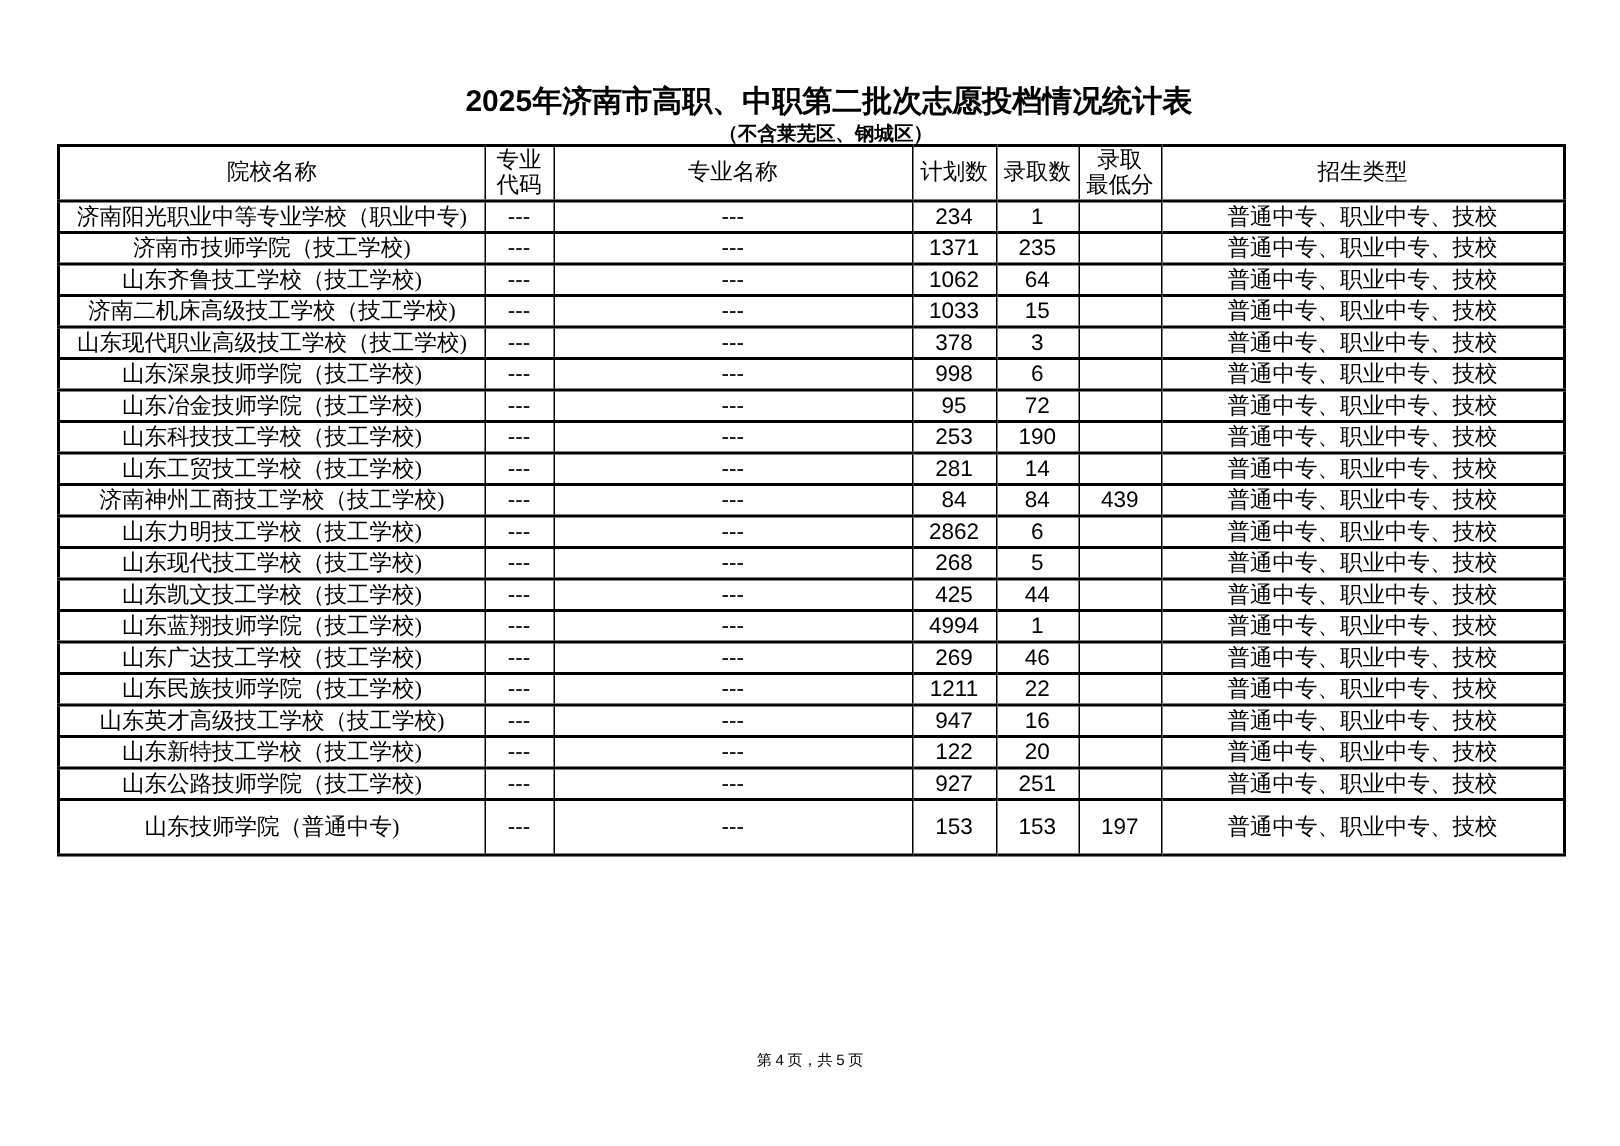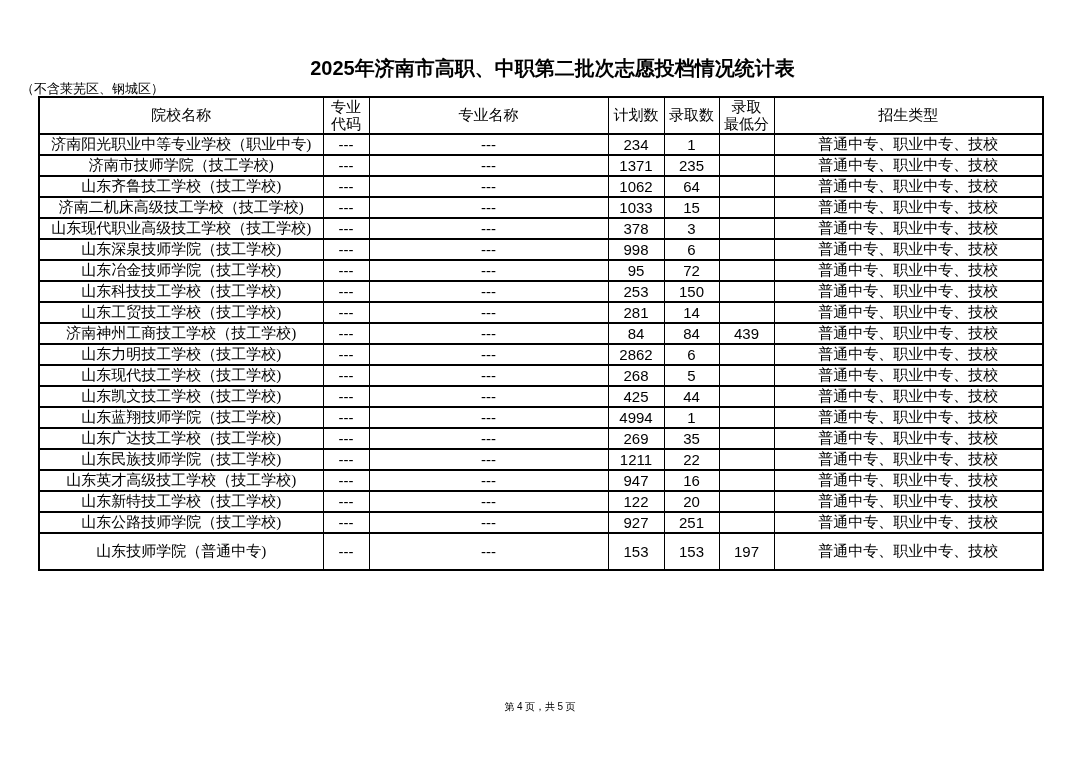--- a/index.html
+++ b/index.html
@@ -26,22 +26,23 @@
     padding-left: 25px;
   }
   .doc-title .year {
     font-family: "Liberation Sans", "DejaVu Sans", sans-serif;
   }
   .doc-subtitle {
     position: absolute;
     top: 81px;
     left: 0;
     width: 100%;
+    text-align: center;
     font-size: 13px;
-    font-weight: normal;
+    font-weight: bold;
     line-height: 15px;
     padding-left: 21px;
   }
   table.stats {
     position: absolute;
     left: 38px;
     top: 96px;
     width: 1004px;
     border-collapse: collapse;
     table-layout: fixed;
@@ -178,21 +179,21 @@
           <td class="c3">95</td>
           <td class="c4">72</td>
           <td class="c5"></td>
           <td class="c6">普通中专、职业中专、技校</td>
         </tr>
         <tr>
           <td class="c0">山东科技技工学校（技工学校)</td>
           <td class="c1">---</td>
           <td class="c2">---</td>
           <td class="c3">253</td>
-          <td class="c4">150</td>
+          <td class="c4">190</td>
           <td class="c5"></td>
           <td class="c6">普通中专、职业中专、技校</td>
         </tr>
         <tr>
           <td class="c0">山东工贸技工学校（技工学校)</td>
           <td class="c1">---</td>
           <td class="c2">---</td>
           <td class="c3">281</td>
           <td class="c4">14</td>
           <td class="c5"></td>
@@ -241,21 +242,21 @@
           <td class="c3">4994</td>
           <td class="c4">1</td>
           <td class="c5"></td>
           <td class="c6">普通中专、职业中专、技校</td>
         </tr>
         <tr>
           <td class="c0">山东广达技工学校（技工学校)</td>
           <td class="c1">---</td>
           <td class="c2">---</td>
           <td class="c3">269</td>
-          <td class="c4">35</td>
+          <td class="c4">46</td>
           <td class="c5"></td>
           <td class="c6">普通中专、职业中专、技校</td>
         </tr>
         <tr>
           <td class="c0">山东民族技师学院（技工学校)</td>
           <td class="c1">---</td>
           <td class="c2">---</td>
           <td class="c3">1211</td>
           <td class="c4">22</td>
           <td class="c5"></td>

